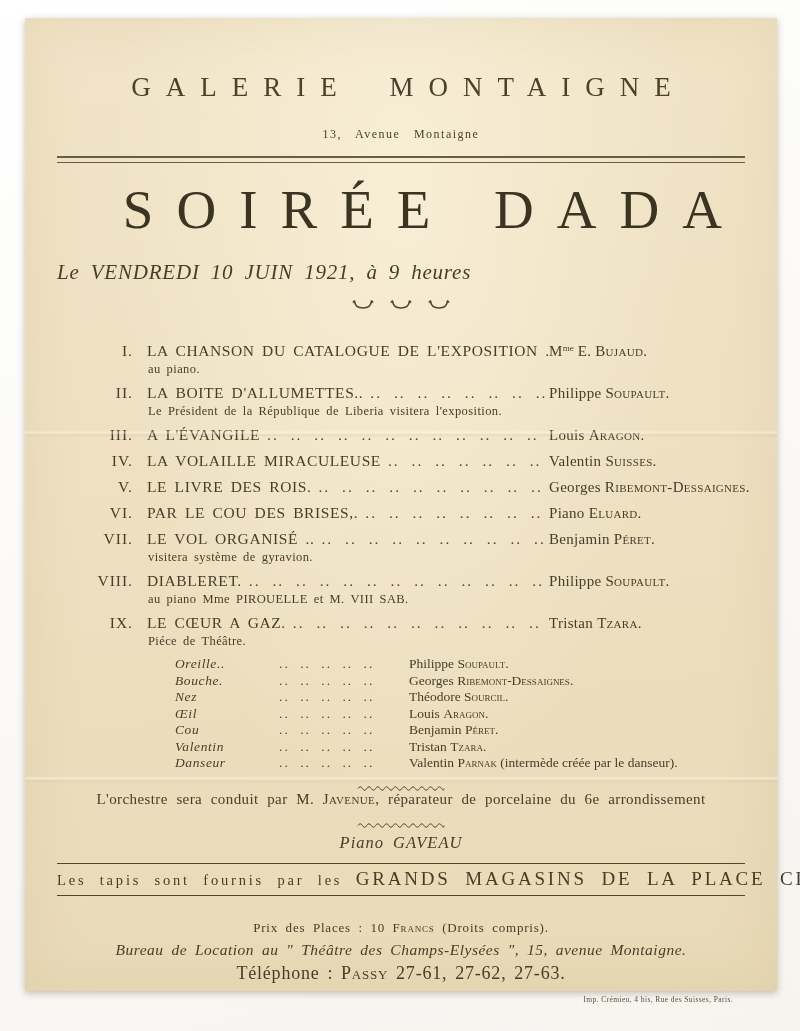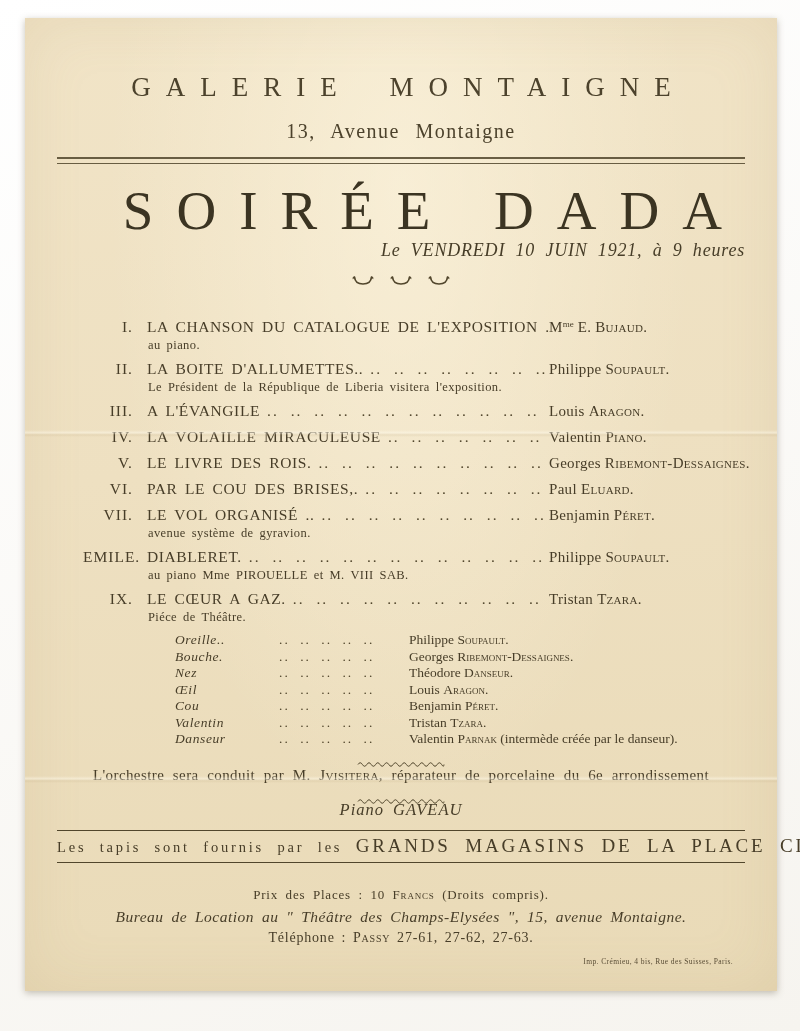--- a/index.html
+++ b/index.html
@@ -18,25 +18,25 @@
       radial-gradient(ellipse at 50% 18%, rgba(255,248,228,0.55) 0%, rgba(255,248,228,0) 55%),
       linear-gradient(175deg,#f1e4c7 0%, #eee0c1 45%, #e9dab7 100%);
     box-shadow: 0 2px 7px rgba(90,78,55,0.35), inset 0 0 60px rgba(170,140,90,0.14);
   }
   .crease { position:absolute; left:0; width:100%; height:7px; pointer-events:none;
     background:linear-gradient(to bottom, rgba(255,252,240,0) 0%, rgba(255,251,238,0.45) 40%, rgba(150,122,72,0.10) 70%, rgba(255,252,240,0) 100%); }
   .crease.c1 { top:412px; } .crease.c2 { top:758px; }
 
   .gallery { margin:0; padding:54px 0 0 15px; text-align:center; font-weight:normal;
     font-size:27px; line-height:30px; letter-spacing:15px; word-spacing:16px; color:#4c422c; }
-  .address { margin-top:18px; text-align:center; font-size:20px; letter-spacing:1.5px; word-spacing:9px; color:#4c422c; }
+  .address { margin-top:25px; text-align:center; font-size:12px; letter-spacing:1.5px; word-spacing:9px; color:#4c422c; }
   .double-rule { margin-top:14px; height:4px; border-top:2px solid #51462c; border-bottom:1.2px solid #51462c; opacity:0.85; }
   .main-title { margin:18px 0 0; padding-left:23px; text-align:right; font-weight:normal;
     font-size:55px; line-height:58px; letter-spacing:23px; word-spacing:4px; color:#3b3422; }
-  .date-line { margin-top:0; text-align:right; font-style:italic; font-size:18px; letter-spacing:0.8px; word-spacing:5px; }
+  .date-line { margin-top:21px; text-align:left; font-style:italic; font-size:21px; letter-spacing:0.8px; word-spacing:5px; }
   .cups { margin-top:14px; text-align:center; height:12px; }
   .cups svg { margin:0 8px; vertical-align:top; }
 
   .program { margin-top:26px; }
   .prog-row { display:flex; align-items:baseline; margin:0 18px 2px 26px; font-size:15.5px; line-height:23px; }
   .prog-num { flex:none; width:50px; text-align:right; margin-right:14px; letter-spacing:1px; }
   .prog-main { flex:none; width:402px; display:flex; align-items:baseline; overflow:hidden; white-space:nowrap; letter-spacing:0.6px; word-spacing:3px; }
   .prog-leader { flex:1; overflow:hidden; margin-left:7px; letter-spacing:2px; word-spacing:6px; color:#51462c; }
   .prog-perf { flex:1; white-space:nowrap; font-size:15px; letter-spacing:0.3px; }
   .prog-note { margin:-3px 0 4px 91px; font-size:12.5px; line-height:15px; letter-spacing:0.4px; word-spacing:2.5px; }
@@ -44,29 +44,29 @@
   .sc { font-variant:small-caps; }
 
   .cast { margin:8px 0 0 118px; }
   .cast-row { display:flex; align-items:baseline; font-size:13.5px; line-height:14.5px; margin-bottom:2px;gap:24px; }
   .cast-label { flex:none; width:80px; font-style:italic; letter-spacing:0.6px; }
   .cast-dots { flex:none; width:94px; overflow:hidden; white-space:nowrap; letter-spacing:2px; word-spacing:5px; margin-right:12px; color:#51462c; }
   .cast-value { white-space:nowrap; }
 
   .squiggle { margin-top:6px; text-align:center; height:7px; }
   .orchestra { margin-top:7px; text-align:center; font-size:15px; letter-spacing:0.4px; word-spacing:4.5px; }
-  .piano { margin-top:3px; text-align:center; font-style:italic; font-size:16.5px; letter-spacing:1px; word-spacing:4px; }
+  .piano { margin-top:12px; text-align:center; font-style:italic; font-size:16.5px; letter-spacing:1px; word-spacing:4px; }
 
   .tapis { margin-top:10px; border-top:1.5px solid #51462c; border-bottom:1.5px solid #51462c; padding:4px 0 5px; text-align:center; white-space:nowrap; }
   .tapis-pre { font-size:14.5px; letter-spacing:2.8px; word-spacing:7px; }
   .tapis-caps { font-size:19px; letter-spacing:2.8px; word-spacing:7px; }
 
   .price { margin-top:24px; text-align:center; font-size:13px; letter-spacing:0.8px; word-spacing:3.5px; }
   .booking { margin-top:5px; text-align:center; font-style:italic; font-size:15.5px; letter-spacing:0.5px; word-spacing:3.5px; }
-  .phone { margin-top:4px; text-align:center; font-size:14px; letter-spacing:0.8px; word-spacing:2.5px; }
+  .phone { margin-top:4px; text-align:center; font-size:18px; letter-spacing:0.8px; word-spacing:2.5px; }
   .imprint { margin-top:11px; text-align:right; padding-right:12px; font-size:7.5px; letter-spacing:0.4px; color:#5a4e36; }
   svg path { stroke:#51462c; fill:none; }
 </style>
 </head>
 <body>
 
 <div class="photo">
   <div class="poster">
     <div class="crease c1"></div>
     <div class="crease c2"></div>
@@ -121,53 +121,53 @@
           </div>
         <div class="prog-perf"><span>Louis </span><span class="sc">Aragon.</span></div>
       </div>
 
       <div class="prog-row">
         <div class="prog-num">IV.</div>
         <div class="prog-main">
             <span>LA VOLAILLE MIRACULEUSE</span>
             <span class="prog-leader">.. .. .. .. .. .. .. .. .. .. .. .. .. .. .. .. .. .. .. .. .. ..</span>
           </div>
-        <div class="prog-perf"><span>Valentin </span><span class="sc">Piano.</span></div>
+        <div class="prog-perf"><span>Valentin </span><span class="sc">Suisses.</span></div>
       </div>
 
       <div class="prog-row">
         <div class="prog-num">V.</div>
         <div class="prog-main">
             <span>LE LIVRE DES ROIS.</span>
             <span class="prog-leader">.. .. .. .. .. .. .. .. .. .. .. .. .. .. .. .. .. .. .. .. .. ..</span>
           </div>
         <div class="prog-perf"><span>Georges </span><span class="sc">Ribemont-Dessaignes.</span></div>
       </div>
 
       <div class="prog-row">
         <div class="prog-num">VI.</div>
         <div class="prog-main">
             <span>PAR LE COU DES BRISES,.</span>
             <span class="prog-leader">.. .. .. .. .. .. .. .. .. .. .. .. .. .. .. .. .. .. .. .. .. ..</span>
           </div>
-        <div class="prog-perf"><span>Paul </span><span class="sc">Eluard.</span></div>
+        <div class="prog-perf"><span>Piano </span><span class="sc">Eluard.</span></div>
       </div>
 
       <div class="prog-row">
         <div class="prog-num">VII.</div>
         <div class="prog-main">
             <span>LE VOL ORGANISÉ ..</span>
             <span class="prog-leader">.. .. .. .. .. .. .. .. .. .. .. .. .. .. .. .. .. .. .. .. .. ..</span>
           </div>
         <div class="prog-perf"><span>Benjamin </span><span class="sc">Péret.</span></div>
       </div>
-      <div class="prog-note">avenue système de gyravion.</div>
-
-      <div class="prog-row">
-        <div class="prog-num">EMILE.</div>
+      <div class="prog-note">visitera système de gyravion.</div>
+
+      <div class="prog-row">
+        <div class="prog-num">VIII.</div>
         <div class="prog-main">
             <span>DIABLERET.</span>
             <span class="prog-leader">.. .. .. .. .. .. .. .. .. .. .. .. .. .. .. .. .. .. .. .. .. ..</span>
           </div>
         <div class="prog-perf"><span>Philippe </span><span class="sc">Soupault.</span></div>
       </div>
       <div class="prog-note">au piano Mme PIROUELLE et M. VIII SAB.</div>
 
       <div class="prog-row">
         <div class="prog-num">IX.</div>
@@ -187,21 +187,21 @@
         <div class="cast-value"><span>Philippe </span><span class="sc">Soupault.</span><span></span></div>
       </div>
       <div class="cast-row">
         <div class="cast-label">Bouche.</div>
         <div class="cast-dots">.. .. .. .. .. .. .. .. .. ..</div>
         <div class="cast-value"><span>Georges </span><span class="sc">Ribemont-Dessaignes.</span><span></span></div>
       </div>
       <div class="cast-row">
         <div class="cast-label">Nez</div>
         <div class="cast-dots">.. .. .. .. .. .. .. .. .. ..</div>
-        <div class="cast-value"><span>Théodore </span><span class="sc">Danseur.</span><span></span></div>
+        <div class="cast-value"><span>Théodore </span><span class="sc">Sourcil.</span><span></span></div>
       </div>
       <div class="cast-row">
         <div class="cast-label">Œil</div>
         <div class="cast-dots">.. .. .. .. .. .. .. .. .. ..</div>
         <div class="cast-value"><span>Louis </span><span class="sc">Aragon.</span><span></span></div>
       </div>
       <div class="cast-row">
         <div class="cast-label">Cou</div>
         <div class="cast-dots">.. .. .. .. .. .. .. .. .. ..</div>
         <div class="cast-value"><span>Benjamin </span><span class="sc">Péret.</span><span></span></div>
@@ -215,21 +215,21 @@
         <div class="cast-label">Danseur</div>
         <div class="cast-dots">.. .. .. .. .. .. .. .. .. ..</div>
         <div class="cast-value"><span>Valentin </span><span class="sc">Parnak</span><span> (intermède créée par le danseur).</span></div>
       </div>
     </div>
 
     <div class="squiggle"><svg width="88" height="7" viewBox="0 0 88 7">
           <path d="M1 4.5 Q3.2 1 5.4 4.5 T9.8 4.5 T14.2 4.5 T18.6 4.5 T23 4.5 T27.4 4.5 T31.8 4.5 T36.2 4.5 T40.6 4.5 T45 4.5 T49.4 4.5 T53.8 4.5 T58.2 4.5 T62.6 4.5 T67 4.5 T71.4 4.5 T75.8 4.5 T80.2 4.5 T84.6 4.5 T87 4.5" stroke-width="1"></path>
         </svg></div>
 
-    <div class="orchestra"><span>L'orchestre sera conduit par M. J</span><span class="sc">visitera</span><span>, réparateur de porcelaine du 6e arrondissement</span></div>
+    <div class="orchestra"><span>L'orchestre sera conduit par M. J</span><span class="sc">avenue</span><span>, réparateur de porcelaine du 6e arrondissement</span></div>
 
     <div class="squiggle"><svg width="88" height="7" viewBox="0 0 88 7">
           <path d="M1 4.5 Q3.2 1 5.4 4.5 T9.8 4.5 T14.2 4.5 T18.6 4.5 T23 4.5 T27.4 4.5 T31.8 4.5 T36.2 4.5 T40.6 4.5 T45 4.5 T49.4 4.5 T53.8 4.5 T58.2 4.5 T62.6 4.5 T67 4.5 T71.4 4.5 T75.8 4.5 T80.2 4.5 T84.6 4.5 T87 4.5" stroke-width="1"></path>
         </svg></div>
 
     <div class="piano">Piano GAVEAU</div>
 
     <div class="tapis"><span class="tapis-pre">Les tapis sont fournis par les </span><span class="tapis-caps">GRANDS MAGASINS DE LA PLACE CLICHY.</span></div>
 
     <div class="price"><span>Prix des Places : 10 </span><span class="sc">Francs</span><span> (Droits compris).</span></div>

